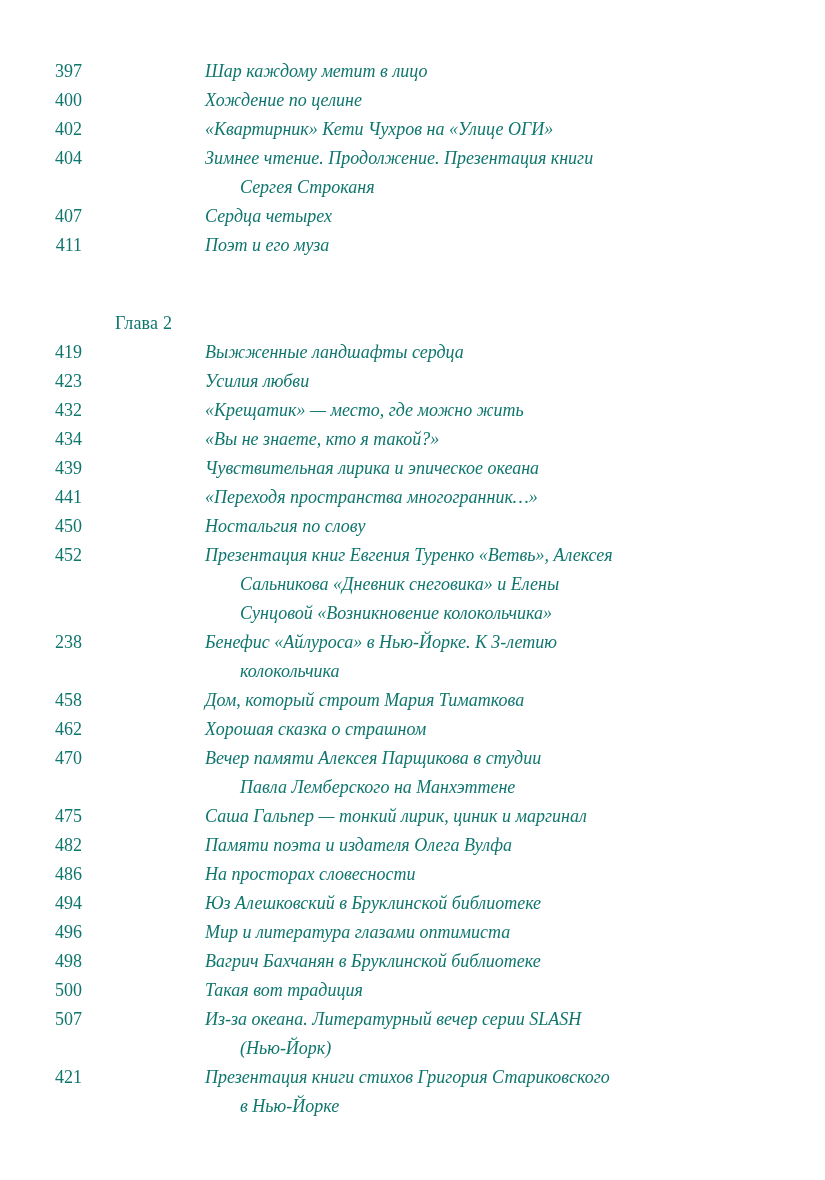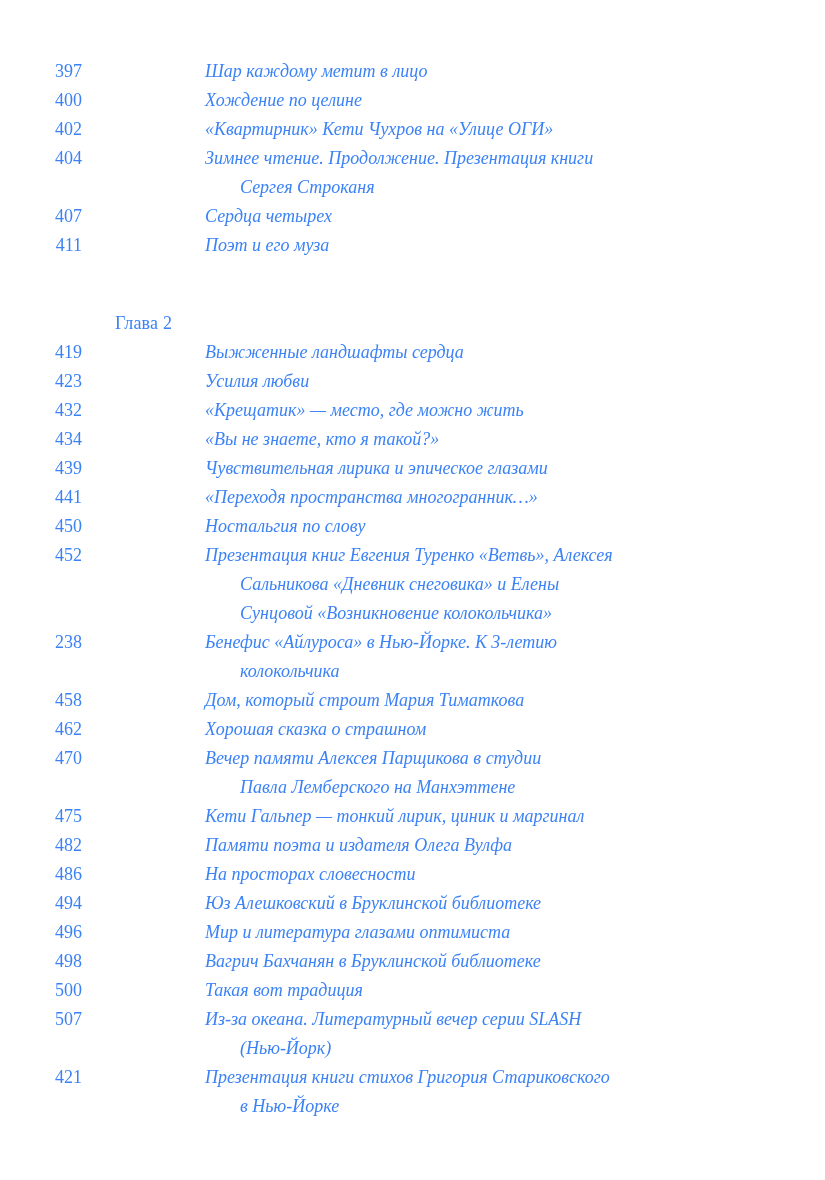--- a/index.html
+++ b/index.html
@@ -9,21 +9,21 @@
   }
   .page {
     position: relative;
     width: 825px;
     height: 1180px;
     background: #ffffff;
     overflow: hidden;
     box-sizing: border-box;
     padding-top: 57px;
     font-family: "Liberation Serif", "DejaVu Serif", serif;
-    color: #3b82f6;
+    color: #0f766e;
   }
   .toc {
     width: 100%;
   }
   .toc-section + .toc-section {
     margin-top: 49px;
   }
   .chapter-heading {
     margin: 0;
     padding-left: 115px;
@@ -137,21 +137,21 @@
   <div class="entry">
     <span class="page-num">434</span>
     <span class="title">
               <div class="line">«Вы не знаете, кто я такой?»</div>
             </span>
   </div>
 
   <div class="entry">
     <span class="page-num">439</span>
     <span class="title">
-              <div class="line">Чувствительная лирика и эпическое глазами</div>
+              <div class="line">Чувствительная лирика и эпическое океана</div>
             </span>
   </div>
 
   <div class="entry">
     <span class="page-num">441</span>
     <span class="title">
               <div class="line">«Переходя пространства многогранник…»</div>
             </span>
   </div>
 
@@ -197,21 +197,21 @@
     <span class="page-num">470</span>
     <span class="title">
               <div class="line">Вечер памяти Алексея Парщикова в студии</div>
               <div class="line cont">Павла Лемберского на Манхэттене</div>
             </span>
   </div>
 
   <div class="entry">
     <span class="page-num">475</span>
     <span class="title">
-              <div class="line">Кети Гальпер — тонкий лирик, циник и маргинал</div>
+              <div class="line">Саша Гальпер — тонкий лирик, циник и маргинал</div>
             </span>
   </div>
 
   <div class="entry">
     <span class="page-num">482</span>
     <span class="title">
               <div class="line">Памяти поэта и издателя Олега Вулфа</div>
             </span>
   </div>
 

